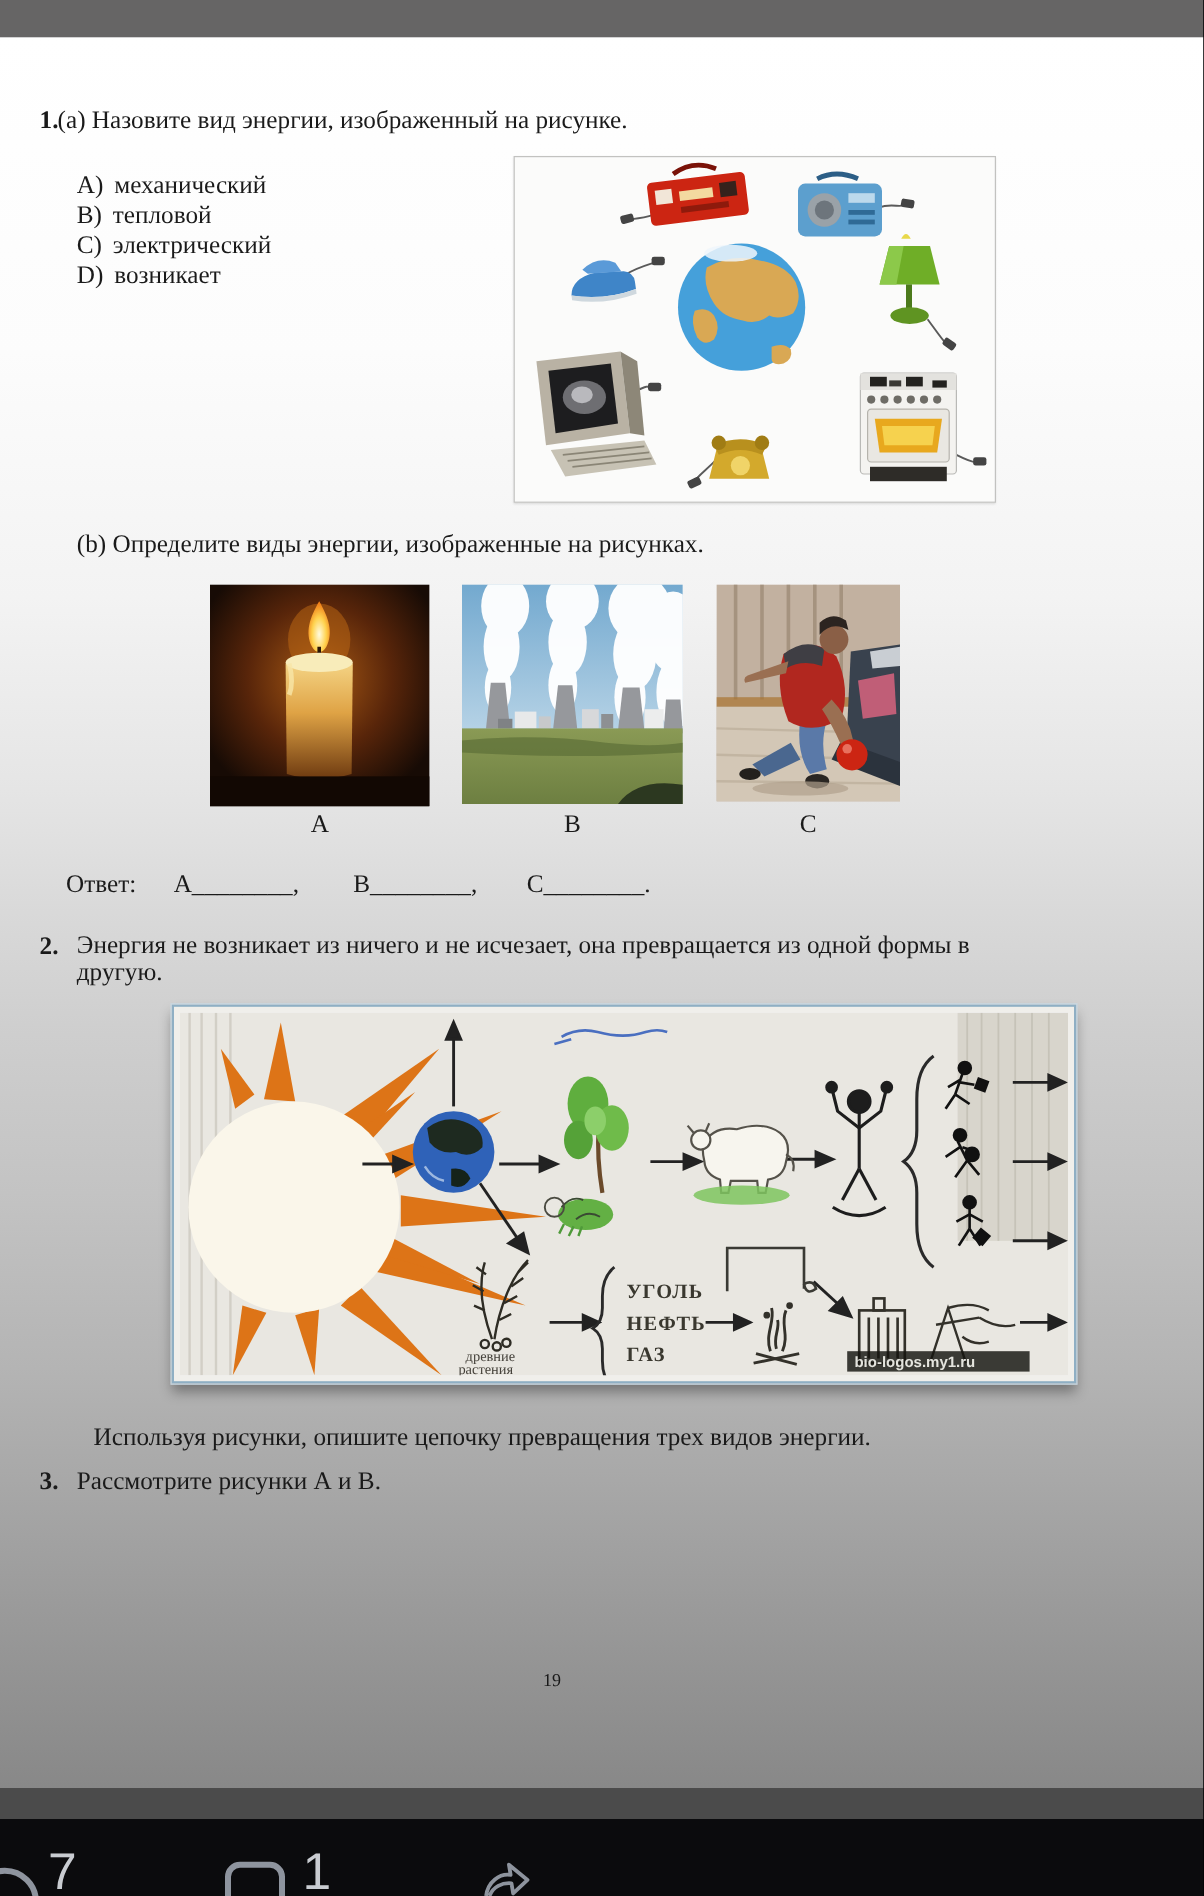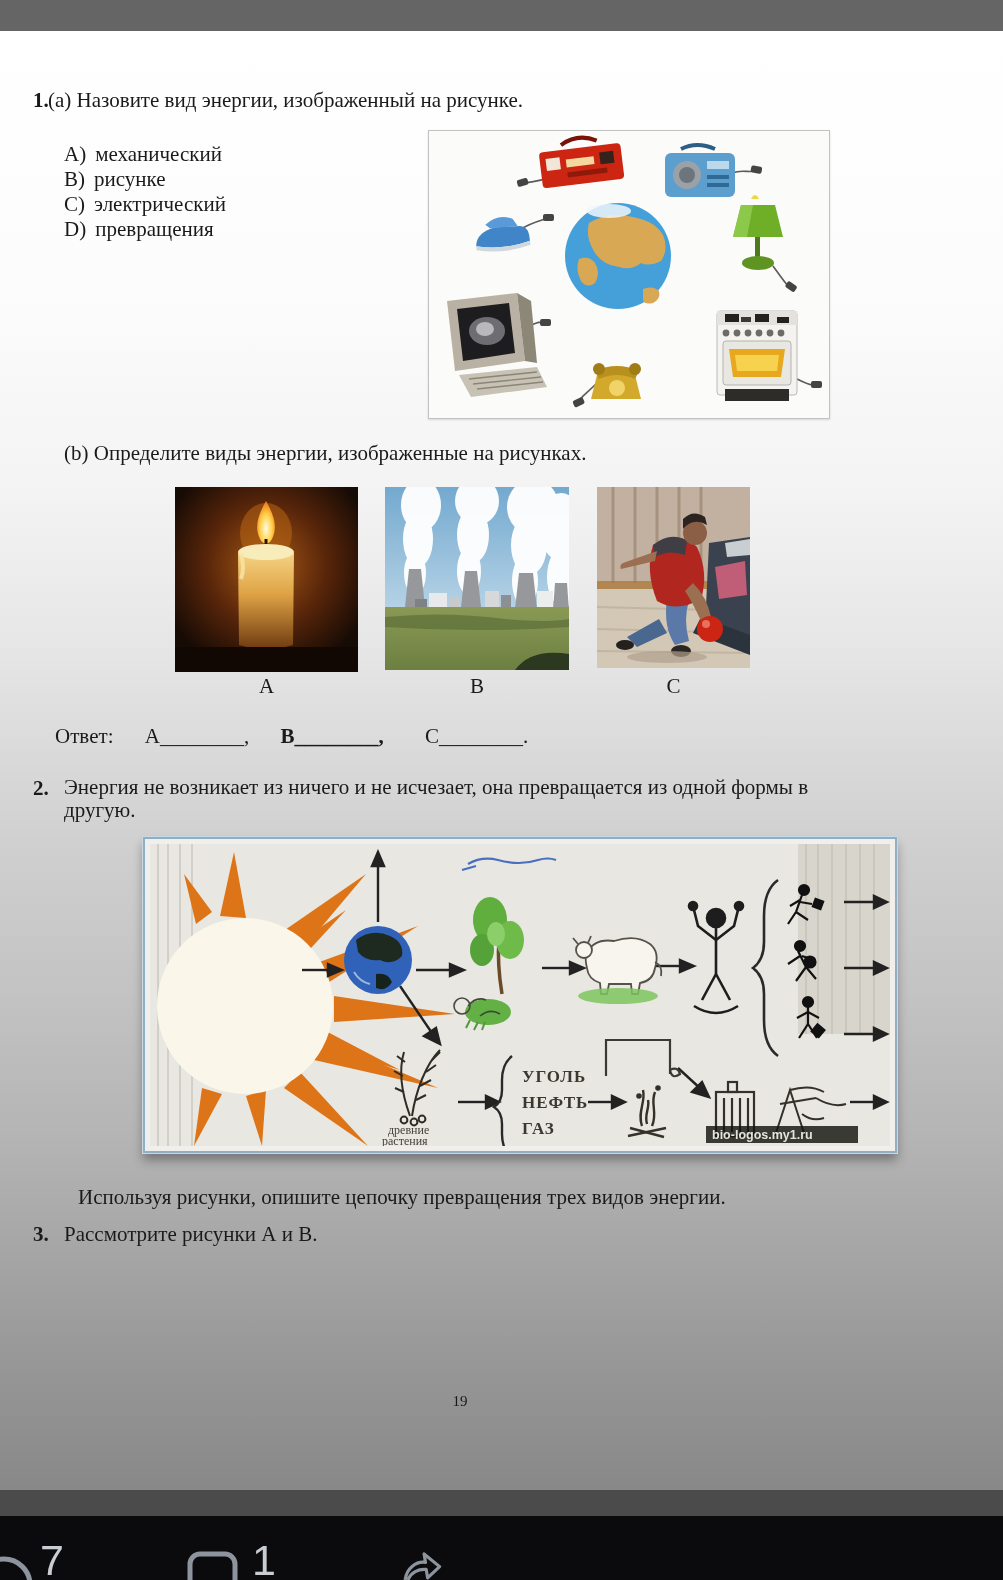--- a/index.html
+++ b/index.html
@@ -8,21 +8,21 @@
   .content{position:absolute;left:0;top:31px;width:1003px;height:1459px;
     background:linear-gradient(180deg,#ffffff 0%,#fcfcfc 18%,#f3f3f3 32%,#e5e5e5 43%,#d9d9d9 50%,#cecece 57%,#c3c3c3 66%,#b4b4b4 76%,#a5a5a5 84%,#969696 92%,#888888 100%);}
   .abs{position:absolute;}
   .qnum{font-weight:bold;font-size:21px;}
   .qtext{font-size:21px;}
   .opt-row{display:flex;gap:9px;font-size:21px;line-height:25px;}
   .photo-label{font-size:21px;text-align:center;}
   .fig-frame{background:#fbfbfa;border:1px solid #c2c2c0;box-shadow:0 1px 2px rgba(0,0,0,.12);}
   .diagram-frame{border:2px solid #8fafc4;outline:1px solid #c9d8e2;background:#f0efeb;padding:5px;box-shadow:0 7px 10px rgba(0,0,0,.35);}
   .answer-line{font-size:21px;white-space:nowrap;}
-  .answer-line .gap-b{margin-left:26px;font-weight:bold;}
+  .answer-line .gap-b{margin-left:40px;}
   .answer-line .gap-c{margin-left:36px;}
   .page-num{font-size:15px;text-align:center;}
   .nav-strip{position:absolute;left:0;top:1490px;width:1003px;height:26px;background:#4b4b4b;}
   .bottom-bar{position:absolute;left:0;top:1516px;width:1003px;height:64px;background:#0b0b0d;}
   .toolbar-count{position:absolute;font-family:"Liberation Sans",sans-serif;font-size:43px;color:#c9ccd1;}
   svg{display:block;}
 </style>
 </head>
 <body>
 
@@ -35,29 +35,29 @@
     <span class="abs qnum" style="left:33px;top:57px;">1.</span>
     <span class="abs qtext" style="left:48px;top:57px;">(а) Назовите вид энергии, изображенный на рисунке.</span>
 
     <div class="abs" style="left:64px;top:111px;">
       <div class="opt-row">
         <span>A)</span>
         <span>механический</span>
       </div>
       <div class="opt-row">
         <span>B)</span>
-        <span>рисунке</span>
+        <span>тепловой</span>
       </div>
       <div class="opt-row">
         <span>C)</span>
         <span>электрический</span>
       </div>
       <div class="opt-row">
         <span>D)</span>
-        <span>превращения</span>
+        <span>возникает</span>
       </div>
     </div>
 
     <div class="abs fig-frame" style="left:428px;top:99px;width:400px;height:287px;">
       <svg width="400" height="287" viewBox="0 0 400 287">
 
         <g stroke="#5a5a5a" stroke-width="1.6" fill="none">
           <path d="M120,46 C108,52 102,50 97,52"></path>
           <path d="M303,42 C314,38 320,42 324,40"></path>
           <path d="M92,98 C102,92 110,90 116,88"></path>

